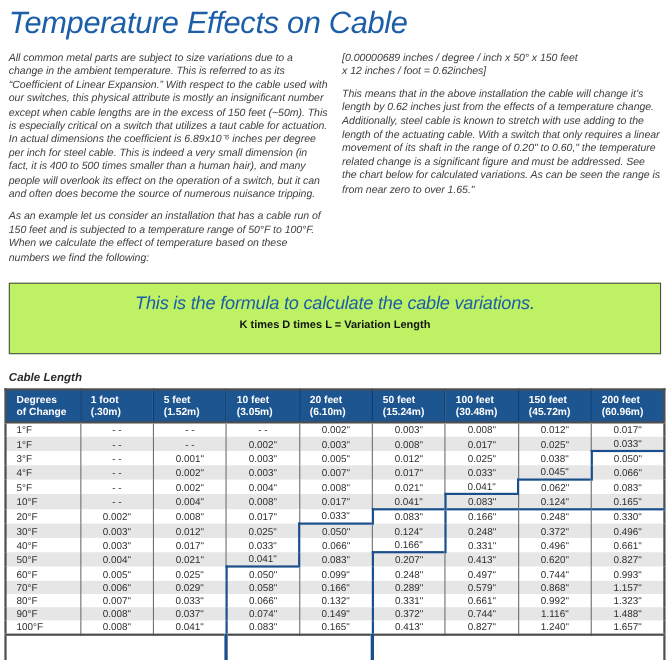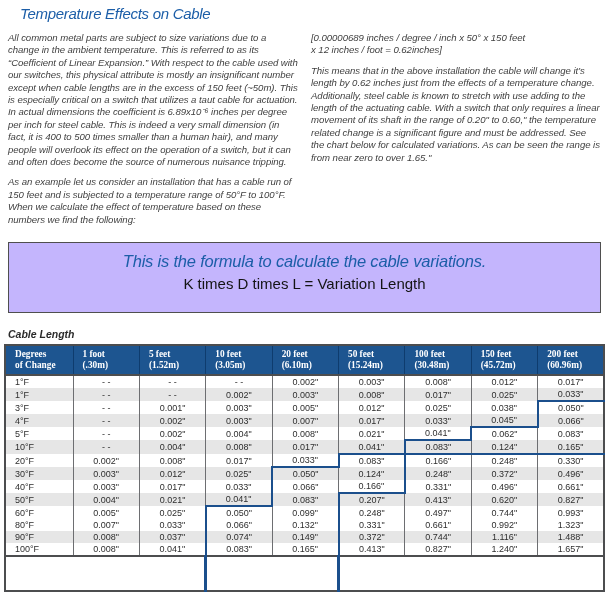--- a/index.html
+++ b/index.html
@@ -3,50 +3,49 @@
 <meta charset="utf-8">
 <style>
   html,body{margin:0;padding:0;}
   body{
     width:609px;height:600px;background:#ffffff;
     font-family:"Liberation Sans",sans-serif;color:#3f3f3f;
     position:relative;overflow:hidden;
   }
   .page{padding:5px 8px 0 8px;}
   .title{
-    font-style:italic;font-size:15px;font-weight:500;letter-spacing:-0.3px;
-    color:#1c5ea8;margin:0 0 10px 12px;
+    font-style:italic;font-size:28px;font-weight:500;letter-spacing:-0.3px;
+    color:#1c5ea8;margin:0 0 10px 0;
   }
   .cols{display:flex;gap:13px;}
   .col{width:292px;font-size:9.6px;line-height:12.4px;letter-spacing:-0.05px;}
   .col p{margin:0 0 8px 0;font-style:italic;}
   .bracket{white-space:pre-line;margin-bottom:8px;}
   .formula-box{
-    margin-top:8px;border:1px solid #4f4f4f;background:#c4b5fd;
+    margin-top:8px;border:1px solid #4f4f4f;background:#bef264;
     text-align:center;padding:9px 10px 11px 10px;
   }
   .formula-title{
     font-style:italic;font-size:16.5px;color:#1c5ea8;letter-spacing:-0.2px;
     margin:0 0 4px 0;font-weight:500;
   }
-  .formula-eq{font-size:15px;font-weight:normal;color:#141414;margin:0 0 9px 0;}
+  .formula-eq{font-size:10px;font-weight:bold;color:#141414;margin:0 0 9px 0;}
   .formula-legend{font-size:9.8px;color:#333;margin:0;}
   .section-label{font-size:10.5px;font-weight:bold;color:#2b2b2b;margin:15px 0 4px 0;font-style:italic;}
   table.vtab{
     border-collapse:collapse;table-layout:fixed;
     width:601px;margin-left:-4px;
     font-size:9px;
   }
   table.vtab col.c-label{width:68px;}
   .vtab th{
     background:#1d5590;color:#ffffff;font-size:9.3px;font-weight:bold;
     text-align:left;padding:3px 0 3px 9px;height:20px;vertical-align:middle;
     border-left:1px solid #0e3c6e;line-height:11px;
     border-bottom:2px solid #4c4d4f;
-    font-family:Liberation Serif, serif;
   }
   .vtab th:first-child{border-left:none;}
   .vtab td{
     height:12px;padding:0 2px;text-align:center;color:#2e2e2e;
     border-left:1px solid #6d6e71;vertical-align:middle;line-height:12px;
   }
   .vtab td:first-child{border-left:none;}
   .vtab td.deg{text-align:left;padding-left:9px;}
   .vtab tbody tr.stripe td{background:#e6e6e6;}
   .vtab{border:2px solid #4c4d4f;}
@@ -251,20 +250,31 @@
           <td class="deg">60°F</td>
           <td>0.005"</td>
           <td>0.025"</td>
           <td class="zt zl">0.050"</td>
           <td>0.099"</td>
           <td class="zl">0.248"</td>
           <td>0.497"</td>
           <td>0.744"</td>
           <td>0.993"</td>
         </tr>
+        <tr class="stripe">
+          <td class="deg">70°F</td>
+          <td>0.006"</td>
+          <td>0.029"</td>
+          <td class="zl">0.058"</td>
+          <td>0.166"</td>
+          <td class="zl">0.289"</td>
+          <td>0.579"</td>
+          <td>0.868"</td>
+          <td>1.157"</td>
+        </tr>
         <tr>
           <td class="deg">80°F</td>
           <td>0.007"</td>
           <td>0.033"</td>
           <td class="zl">0.066"</td>
           <td>0.132"</td>
           <td class="zl">0.331"</td>
           <td>0.661"</td>
           <td>0.992"</td>
           <td>1.323"</td>

